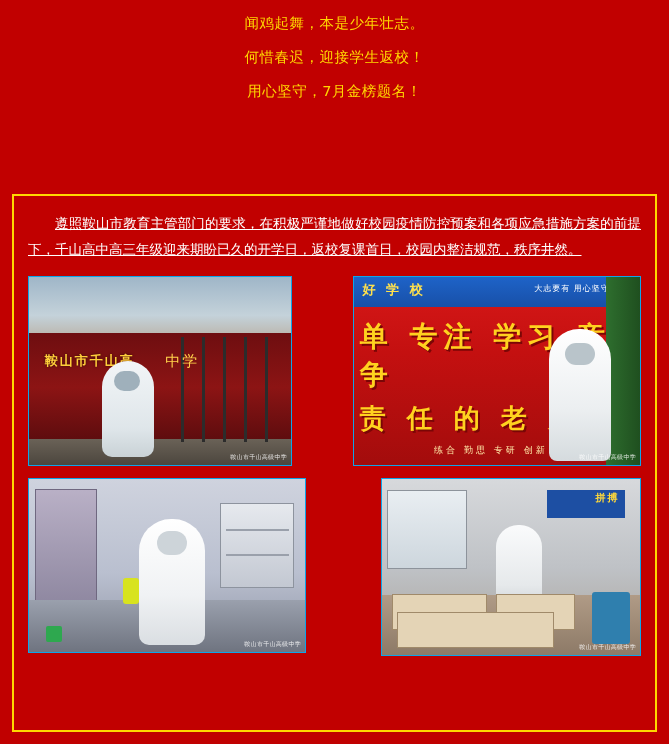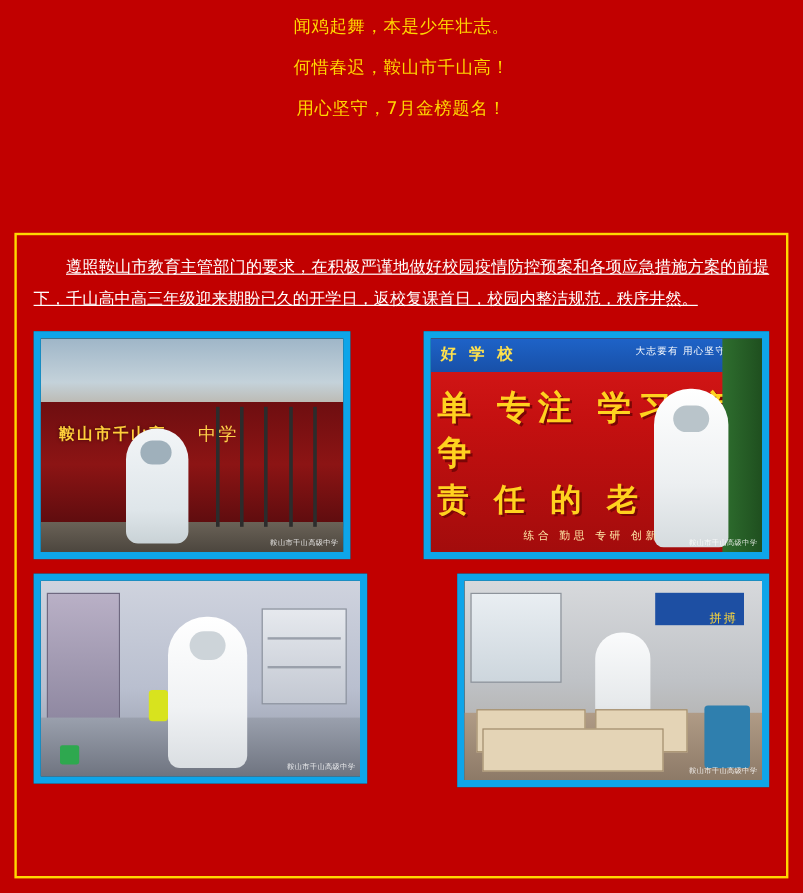--- a/index.html
+++ b/index.html
@@ -62,21 +62,21 @@
     padding: 8px 14px 0 14px;
   }
   .photo-row {
     display: flex;
     justify-content: space-between;
     margin-bottom: 12px;
   }
   .photo {
     position: relative;
     background: #222;
-    border: 6px solid #0ea5e9;
+    border: 1px solid #0ea5e9;
     box-sizing: border-box;
     overflow: hidden;
   }
   .photo .wm {
     position: absolute;
     right: 4px;
     bottom: 3px;
     color: rgba(255,255,255,0.85);
     font-size: 6px;
     letter-spacing: 0.3px;
@@ -222,21 +222,21 @@
     position:absolute; left:2%; top:6%; width:30%; height:44%;
     background: linear-gradient(180deg,#e9eef2,#cdd6dd);
     border:1px solid #8d939b;
   }
   .p4 .banner {
     position:absolute; right:6%; top:6%; width:30%; height:16%;
     background:#1d4fa3;
   }
   .p4 .bannertext {
     position:absolute; right:8%; top:7%;
-    color:#ffd93a; font-size:10px; font-weight:normal; letter-spacing:2px;margin-top:12px;
+    color:#ffd93a; font-size:10px; font-weight:bold; letter-spacing:2px;
   }
   .p4 .floor {
     position:absolute; left:0; bottom:0; width:100%; height:34%;
     background: linear-gradient(180deg,#b09b86 0%, #8d7a67 100%);
   }
   .p4 .desk {
     position:absolute; bottom:14%;
     height:34px; background:#e4d4b6; border:1px solid #a08a6a;
   }
   .p4 .worker {
@@ -250,21 +250,21 @@
     width:38px; height:52px; background:#2f7fae; border-radius:3px;
   }
 </style>
 </head>
 <body>
 
 <div id="page">
 
   <div class="poem">
     <div class="poem-line">闻鸡起舞，本是少年壮志。</div>
-    <div class="poem-line">何惜春迟，鞍山市千山高！</div>
+    <div class="poem-line">何惜春迟，迎接学生返校！</div>
     <div class="poem-line">用心坚守，7月金榜题名！</div>
   </div>
 
   <div class="article">
 
     <div class="body-text">
       <p class="para">遵照鞍山市教育主管部门的要求，在积极严谨地做好校园疫情防控预案和各项应急措施方案的前提下，千山高中高三年级迎来期盼已久的开学日，返校复课首日，校园内整洁规范，秩序井然。</p>
     </div>
 
     <div class="photos">

